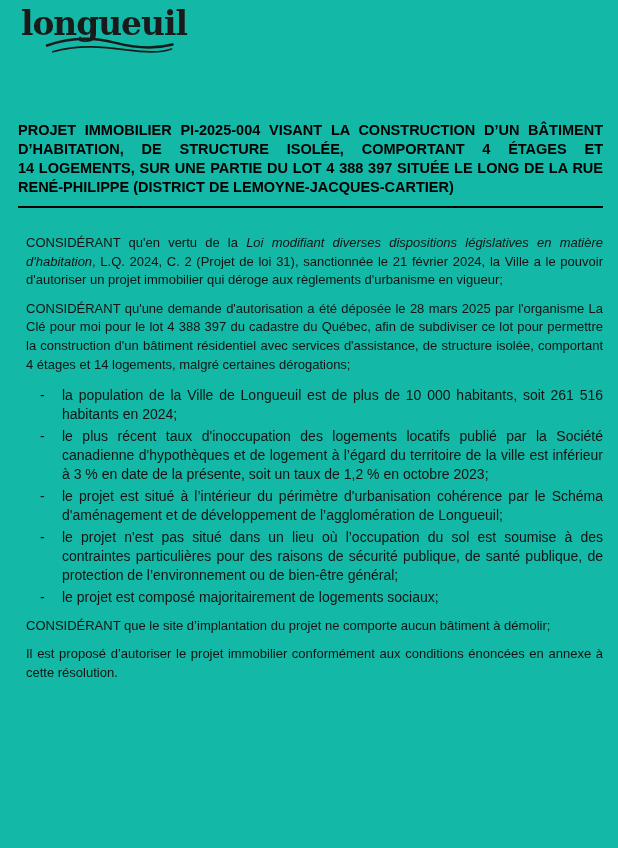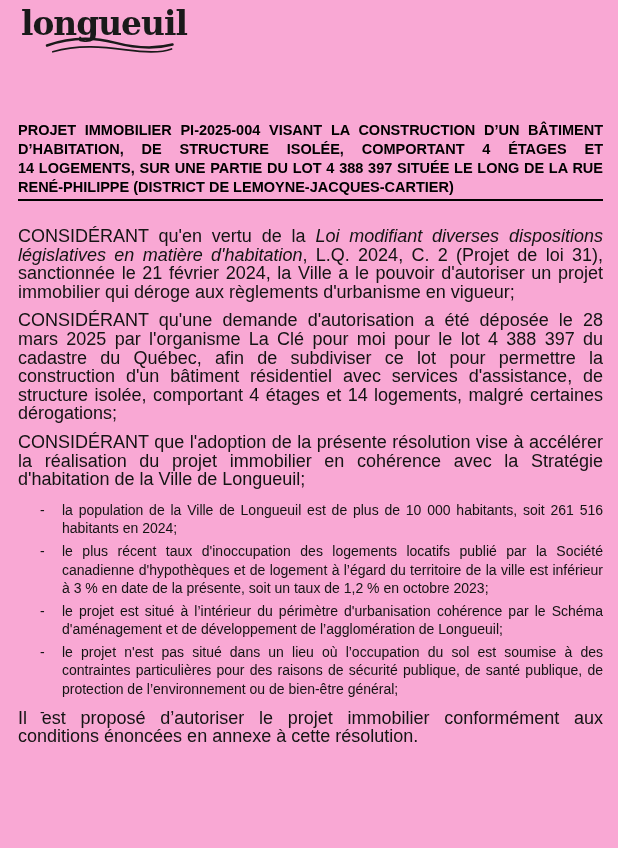--- a/index.html
+++ b/index.html
@@ -4,21 +4,21 @@
 <style>
   html, body {
     margin: 0;
     padding: 0;
     background: #ffffff;
   }
   .page {
     position: relative;
     width: 618px;
     height: 848px;
-    background: #f9a8d4;
+    background: #14b8a6;
     overflow: hidden;
     font-family: "Liberation Sans", sans-serif;
     color: #141414;
   }
   .content {
     position: absolute;
     left: 18px;
     top: 0;
     width: 585px;
   }
@@ -29,26 +29,26 @@
   }
   .doc-title {
     margin-top: 56px;
     margin-bottom: 26px;
     font-size: 14.5px;
     line-height: 19px;
     font-weight: bold;
     color: #000;
     text-align: justify;
     text-align-last: left;
-    padding-bottom: 2px;
+    padding-bottom: 9px;
     border-bottom: 2px solid #000;
   }
   .para {
-    margin: 0 0 10px 0;
-    font-size: 18px;
+    margin: 0 0 10px 8px;
+    font-size: 13px;
     line-height: 18.6px;
     text-align: justify;
     text-align-last: left;
   }
   em { font-style: italic; }
   ul.cond-list {
     list-style: none;
     margin: 12px 0 10px 44px;
     padding: 0;
     font-size: 14px;
@@ -84,28 +84,28 @@
         <path d="M33,48.5 C60,40.5 86,43.5 109,46.5 C129,49.2 147,49 156,45.5" stroke-width="1.7"></path>
       </g>
     </svg>
 
     <div class="doc-title">PROJET IMMOBILIER PI-2025-004 VISANT LA CONSTRUCTION D’UN BÂTIMENT D’HABITATION, DE STRUCTURE ISOLÉE, COMPORTANT 4 ÉTAGES ET 14&nbsp;LOGEMENTS, SUR UNE PARTIE DU LOT 4&nbsp;388&nbsp;397 SITUÉE LE LONG DE LA RUE RENÉ-PHILIPPE (DISTRICT DE LEMOYNE-JACQUES-CARTIER)</div>
 
     <p class="para"><span>CONSIDÉRANT qu'en vertu de la </span><em>Loi modifiant diverses dispositions législatives en matière d'habitation</em><span>, L.Q. 2024, C. 2 (Projet de loi 31), sanctionnée le 21 février 2024, la Ville a le pouvoir d'autoriser un projet immobilier qui déroge aux règlements d'urbanisme en vigueur;</span></p>
 
     <p class="para"><span>CONSIDÉRANT qu'une demande d'autorisation a été déposée le 28 mars 2025 par l'organisme La Clé pour moi pour le lot 4&nbsp;388&nbsp;397 du cadastre du Québec, afin de subdiviser ce lot pour permettre la construction d'un bâtiment résidentiel avec services d'assistance, de structure isolée, comportant 4 étages et 14 logements, malgré certaines dérogations;</span></p>
 
-    <p class="para"><span>CONSIDÉRANT que l'adoption de la présente résolution vise à accélérer la réalisation du projet immobilier en cohérence avec la Stratégie d'habitation de la Ville de Longueuil;</span></p>
 
 
     <ul class="cond-list">
         <li><span class="dash">-</span><span>la population de la Ville de Longueuil est de plus de 10&nbsp;000 habitants, soit 261&nbsp;516 habitants en 2024;</span></li>
         <li><span class="dash">-</span><span>le plus récent taux d'inoccupation des logements locatifs publié par la Société canadienne d'hypothèques et de logement à l’égard du territoire de la ville est inférieur à 3&nbsp;% en date de la présente, soit un taux de 1,2&nbsp;% en octobre 2023;</span></li>
         <li><span class="dash">-</span><span>le projet est situé à l’intérieur du périmètre d'urbanisation cohérence par le Schéma d'aménagement et de développement de l’agglomération de Longueuil;</span></li>
         <li><span class="dash">-</span><span>le projet n'est pas situé dans un lieu où l’occupation du sol est soumise à des contraintes particulières pour des raisons de sécurité publique, de santé publique, de protection de l’environnement ou de bien-être général;</span></li>
-        <li><span class="dash">-</span></li>
+        <li><span class="dash">-</span><span>le projet est composé majoritairement de logements sociaux;</span></li>
       </ul>
 
+    <p class="para"><span>CONSIDÉRANT que le site d’implantation du projet ne comporte aucun bâtiment à démolir;</span></p>
 
     <p class="para"><span>Il est proposé d’autoriser le projet immobilier conformément aux conditions énoncées en annexe à cette résolution.</span></p>
 
   </div>
 </div>
 
 </body></html>

